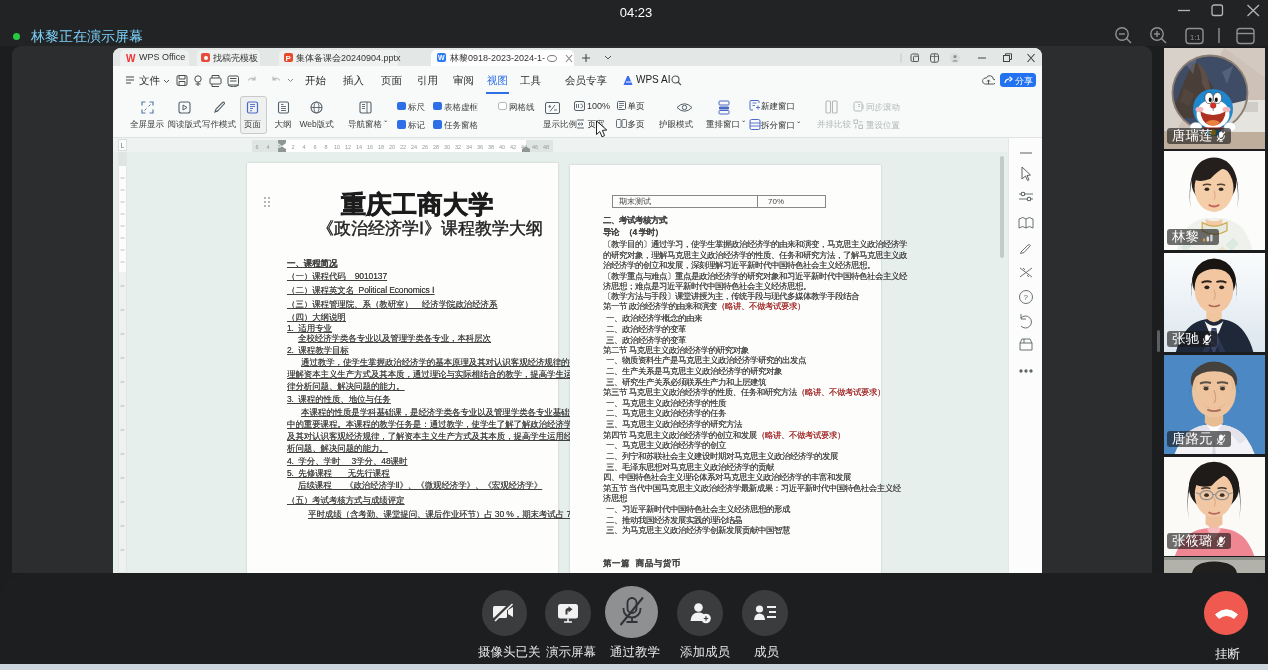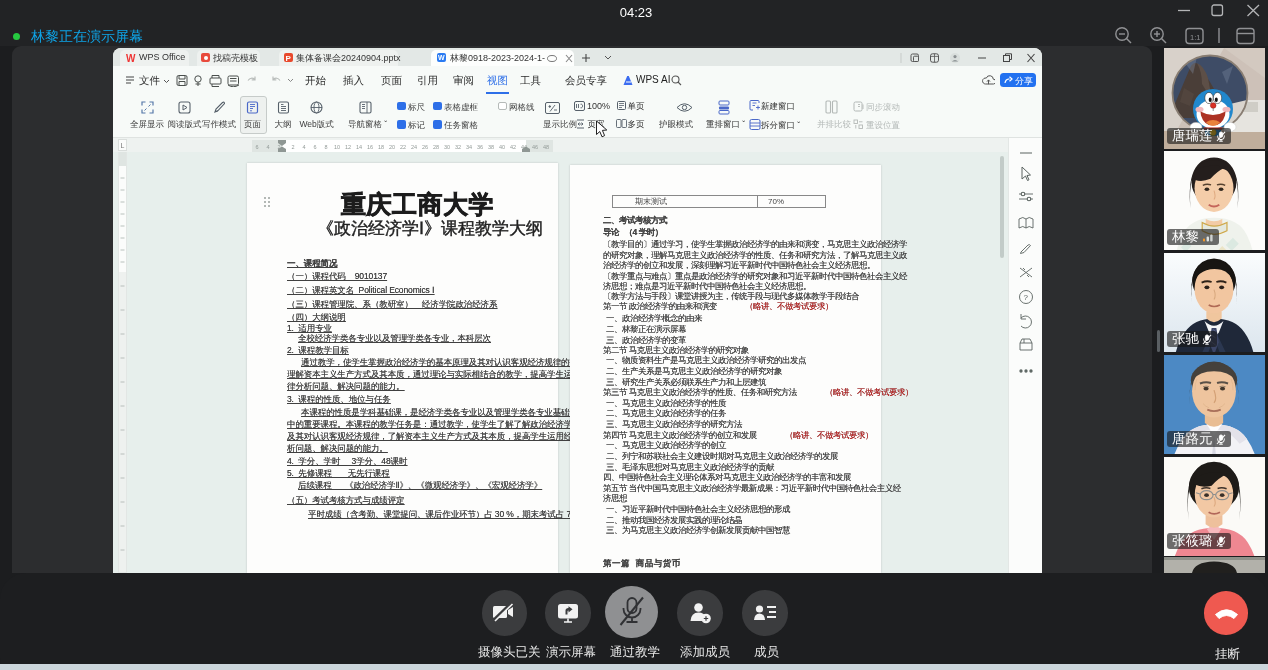--- a/index.html
+++ b/index.html
@@ -24,21 +24,21 @@
   .rbtn-lb { position:absolute; top:25px; font-size:8.5px; color:#3c3c3c; white-space:nowrap; text-align:center; }
   .chk { position:absolute; width:8.5px; height:8.5px; background:#2e6fe8; border-radius:2px; }
   .chklbl { position:absolute; font-size:8.5px; color:#3c3c3c; white-space:nowrap; }
   
   #rulerH { left:0; top:89.5px; width:929px; height:14.5px; background:#eef2f0; }
   #docarea { left:0; top:104px; width:929px; height:421px; background:#e7efec; }
   .page { position:absolute; background:#fdfdfc; box-shadow:0 0 2px rgba(0,0,0,0.18); }
   .dtext { position:absolute; color:#3a3a3a; white-space:nowrap; }
   .p1t { left:40px; font-size:8.5px; letter-spacing:-0.11px; color:#404040; line-height:1; text-shadow:0 0 0.5px #555;text-decoration:underline; }
   .p2t { left:33px; font-size:8.5px; letter-spacing:-0.5px; color:#454545; line-height:1; text-shadow:0 0 0.5px #555; }
-  .red { color:#cc1f1f;margin-left:28px; }
+  .red { color:#cc1f1f; }
   .p1table td { border:1px solid #888; font-size:8px; color:#404040; height:9.5px; padding:0; }
   .p2table td { border:1px solid #888; font-size:8px; color:#454545; height:8.5px; padding:0; }
   
   .tile { position:absolute; left:1164px; width:101px; height:99px; overflow:hidden; background:#888; }
   .pill { position:absolute; display:inline-flex; align-items:center; gap:3px; background:rgba(22,22,22,0.62); border-radius:3px; height:16px; padding:0 5px; color:#fff; font-size:13.5px; white-space:nowrap; }
   
   #btoolbar { left:0; top:573px; width:1268px; height:111px; background:#1d1e20; z-index:50;border-radius:26px; }
   .cbtn { position:absolute; border-radius:50%; background:#3b3c3e; }
   .cbl { position:absolute; top:71px; color:#e9e9e9; font-size:12.5px; text-align:center; white-space:nowrap; }
   #bottomstrip { left:0; top:664px; width:1268px; height:6px; background:#ccd6dc; z-index:51; }
@@ -49,21 +49,21 @@
   <div class="abs" id="titlebar"></div>
   <div class="abs" id="clock">04:23</div>
 
   <svg class="abs" style="left:1172px;top:3px" width="92" height="15" viewBox="0 0 92 15">
     <line x1="6" y1="7.5" x2="18" y2="7.5" stroke="#b4b5b7" stroke-width="1.3"></line>
     <rect x="40" y="2" width="10.5" height="10.5" rx="2" fill="none" stroke="#b4b5b7" stroke-width="1.3"></rect>
     <path d="M75.5 2 L87 13 M87 2 L75.5 13" stroke="#b4b5b7" stroke-width="1.3"></path>
   </svg>
 
   <div class="abs" style="left:13px;top:33px;width:7px;height:7px;border-radius:50%;background:#26c940"></div>
-  <div class="abs cjk" style="left:31px;top:30.5px;font-size:14px;line-height:11px;color:#0ea5e9">林黎正在演示屏幕</div>
+  <div class="abs cjk" style="left:31px;top:30.5px;font-size:14px;line-height:11px;color:#7dd3fc">林黎正在演示屏幕</div>
 
   <svg class="abs" style="left:1112px;top:26px" width="146" height="20" viewBox="0 0 146 20">
     <g stroke="#909194" stroke-width="1.4" fill="none">
       <circle cx="10" cy="8" r="6.2"></circle>
         <line x1="7" y1="8" x2="13" y2="8"></line>
         <line x1="14.5" y1="12.5" x2="19" y2="17"></line>
       <circle cx="45" cy="8" r="6.2"></circle>
         <line x1="42" y1="8" x2="48" y2="8"></line>
         <line x1="45" y1="5" x2="45" y2="11"></line>
         <line x1="49.5" y1="12.5" x2="54" y2="17"></line>
@@ -388,36 +388,36 @@
           <div class="dtext cjk p1t" style="top:305.5px">5.&nbsp;&nbsp;先修课程&nbsp;&nbsp;&nbsp;&nbsp;&nbsp;&nbsp;&nbsp;无先行课程</div>
           <div class="dtext cjk p1t" style="left:51px;top:318px">后续课程&nbsp;&nbsp;&nbsp;&nbsp;&nbsp;&nbsp;《政治经济学Ⅱ》、《微观经济学》、《宏观经济学》</div>
           <div class="dtext cjk p1t" style="top:332.5px">（五）考试考核方式与成绩评定</div>
           <div class="dtext cjk p1t" style="left:61px;top:346.5px">平时成绩（含考勤、课堂提问、课后作业环节）占 <u>30</u> %，期末考试占 <u>70</u>&nbsp; %。</div>
         </div>
 
         <div class="page" id="page2" style="left:457px;top:13px;width:311px;height:408px">
           <table class="p2table" style="position:absolute;left:42px;top:30px;width:214px;border-collapse:collapse">
             <tbody>
                 <tr>
-                  <td style="width:145px;padding-left:22px">期末测试</td>
+                  <td style="width:145px;padding-left:6px">期末测试</td>
                   <td style="padding-left:10px">70%</td>
                 </tr>
           </tbody>
             </table>
           <div class="dtext cjk p2t" style="top:51px;font-weight:bold">二、考试考核方式</div>
           <div class="dtext cjk p2t" style="top:62.5px;font-weight:bold">导论&nbsp;&nbsp;&nbsp;（4 学时）</div>
           <div class="dtext cjk p2t" style="top:75px">〔教学目的〕通过学习，使学生掌握政治经济学的由来和演变，马克思主义政治经济学</div>
           <div class="dtext cjk p2t" style="top:85.8px">的研究对象，理解马克思主义政治经济学的性质、任务和研究方法，了解马克思主义政</div>
           <div class="dtext cjk p2t" style="top:96.3px">治经济学的创立和发展，深刻理解习近平新时代中国特色社会主义经济思想。</div>
           <div class="dtext cjk p2t" style="top:106.7px">〔教学重点与难点〕重点是政治经济学的研究对象和习近平新时代中国特色社会主义经</div>
           <div class="dtext cjk p2t" style="top:116.8px">济思想；难点是习近平新时代中国特色社会主义经济思想。</div>
           <div class="dtext cjk p2t" style="top:127.3px">〔教学方法与手段〕课堂讲授为主，传统手段与现代多媒体教学手段结合</div>
           <div class="dtext cjk p2t" style="top:137px">第一节 政治经济学的由来和演变<span class="red">（略讲、不做考试要求）</span></div>
           <div class="dtext cjk p2t" style="left:36px;top:149.4px">一、政治经济学概念的由来</div>
-          <div class="dtext cjk p2t" style="left:36px;top:160.3px">二、林黎正在演示屏幕</div>
+          <div class="dtext cjk p2t" style="left:36px;top:160.3px">二、政治经济学的变革</div>
           <div class="dtext cjk p2t" style="left:36px;top:171.2px">三、政治经济学的变革</div>
           <div class="dtext cjk p2t" style="top:181px">第二节 马克思主义政治经济学的研究对象</div>
           <div class="dtext cjk p2t" style="left:36px;top:191.3px">一、物质资料生产是马克思主义政治经济学研究的出发点</div>
           <div class="dtext cjk p2t" style="left:36px;top:202.2px">二、生产关系是马克思主义政治经济学的研究对象</div>
           <div class="dtext cjk p2t" style="left:36px;top:212.7px">三、研究生产关系必须联系生产力和上层建筑</div>
           <div class="dtext cjk p2t" style="top:223px">第三节 马克思主义政治经济学的性质、任务和研究方法<span class="red">（略讲、不做考试要求）</span></div>
           <div class="dtext cjk p2t" style="left:36px;top:234px">一、马克思主义政治经济学的性质</div>
           <div class="dtext cjk p2t" style="left:36px;top:244.4px">二、马克思主义政治经济学的任务</div>
           <div class="dtext cjk p2t" style="left:36px;top:255.2px">三、马克思主义政治经济学的研究方法</div>
           <div class="dtext cjk p2t" style="top:266px">第四节 马克思主义政治经济学的创立和发展<span class="red">（略讲、不做考试要求）</span></div>

